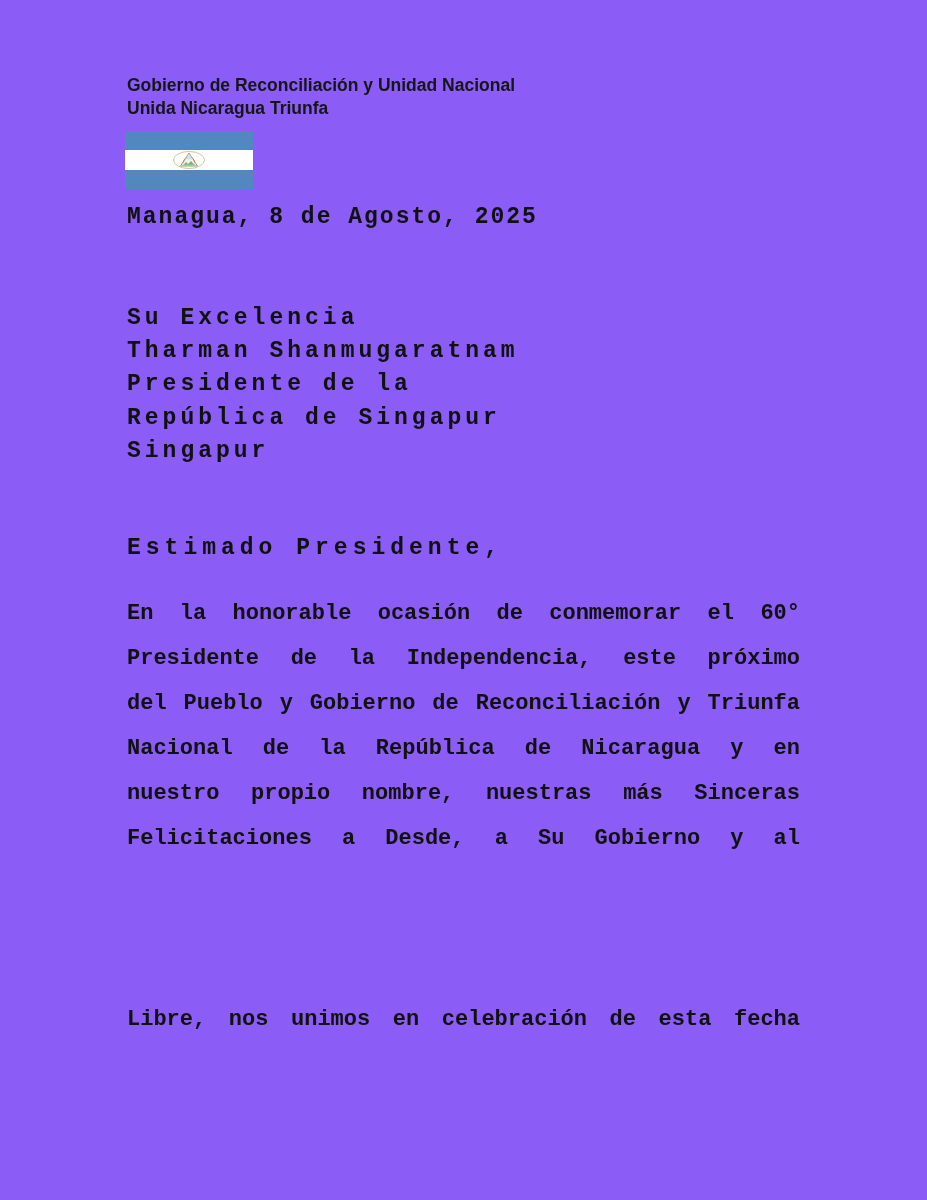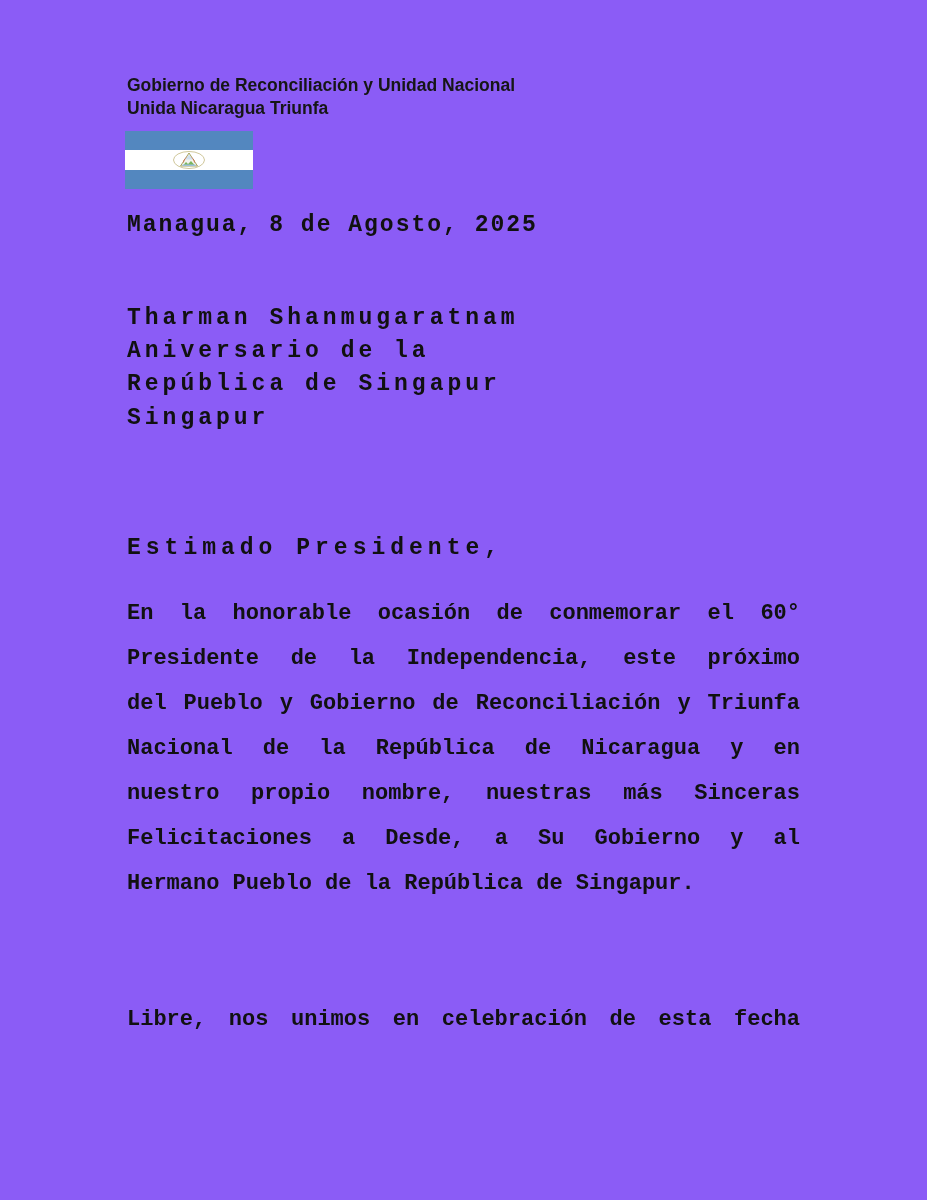--- a/index.html
+++ b/index.html
@@ -46,21 +46,20 @@
     color: #111111;
     white-space: nowrap;
   }
   .date-line {
     position: absolute;
     left: 127px;
     top: 203px;
     font-size: 23px;
     line-height: 28px;
     letter-spacing: 2px;
-    margin-top: 8px;
   }
   .recipient {
     position: absolute;
     left: 127px;
     top: 302px;
     font-size: 23px;
     line-height: 33.2px;
     letter-spacing: 4px;
   }
   .salutation {
@@ -107,35 +106,35 @@
         <rect x="10.5" y="14" width="13" height="1.4" fill="#9cc0e0"></rect>
         <polygon points="17,4 13,9 21,9" fill="#cfe0ef"></polygon>
       </svg>
     </div>
     <div class="stripe-blue"></div>
   </div>
 
   <div class="mono date-line">Managua, 8 de Agosto, 2025</div>
 
   <div class="mono recipient">
+    <div>Su Excelencia</div>
     <div>Tharman Shanmugaratnam</div>
-    <div>Aniversario de la</div>
+    <div>Presidente de la</div>
     <div>República de Singapur</div>
     <div>Singapur</div>
   </div>
 
   <div class="mono salutation">Estimado Presidente,</div>
 
   <div class="para para-1">
     <div class="jline">En la honorable ocasión de conmemorar el 60°</div>
     <div class="jline">Presidente de la Independencia, este próximo</div>
     <div class="jline">del Pueblo y Gobierno de Reconciliación y Triunfa</div>
     <div class="jline">Nacional de la República de Nicaragua y en</div>
     <div class="jline">nuestro propio nombre, nuestras más Sinceras</div>
     <div class="jline">Felicitaciones a Desde, a Su Gobierno y al</div>
-    <div class="lline">Hermano Pueblo de la República de Singapur.</div>
   </div>
 
   <div class="para para-2">
     <div class="jline">Libre, nos unimos en celebración de esta fecha</div>
   </div>
 
 </div>
 
 </body></html>

